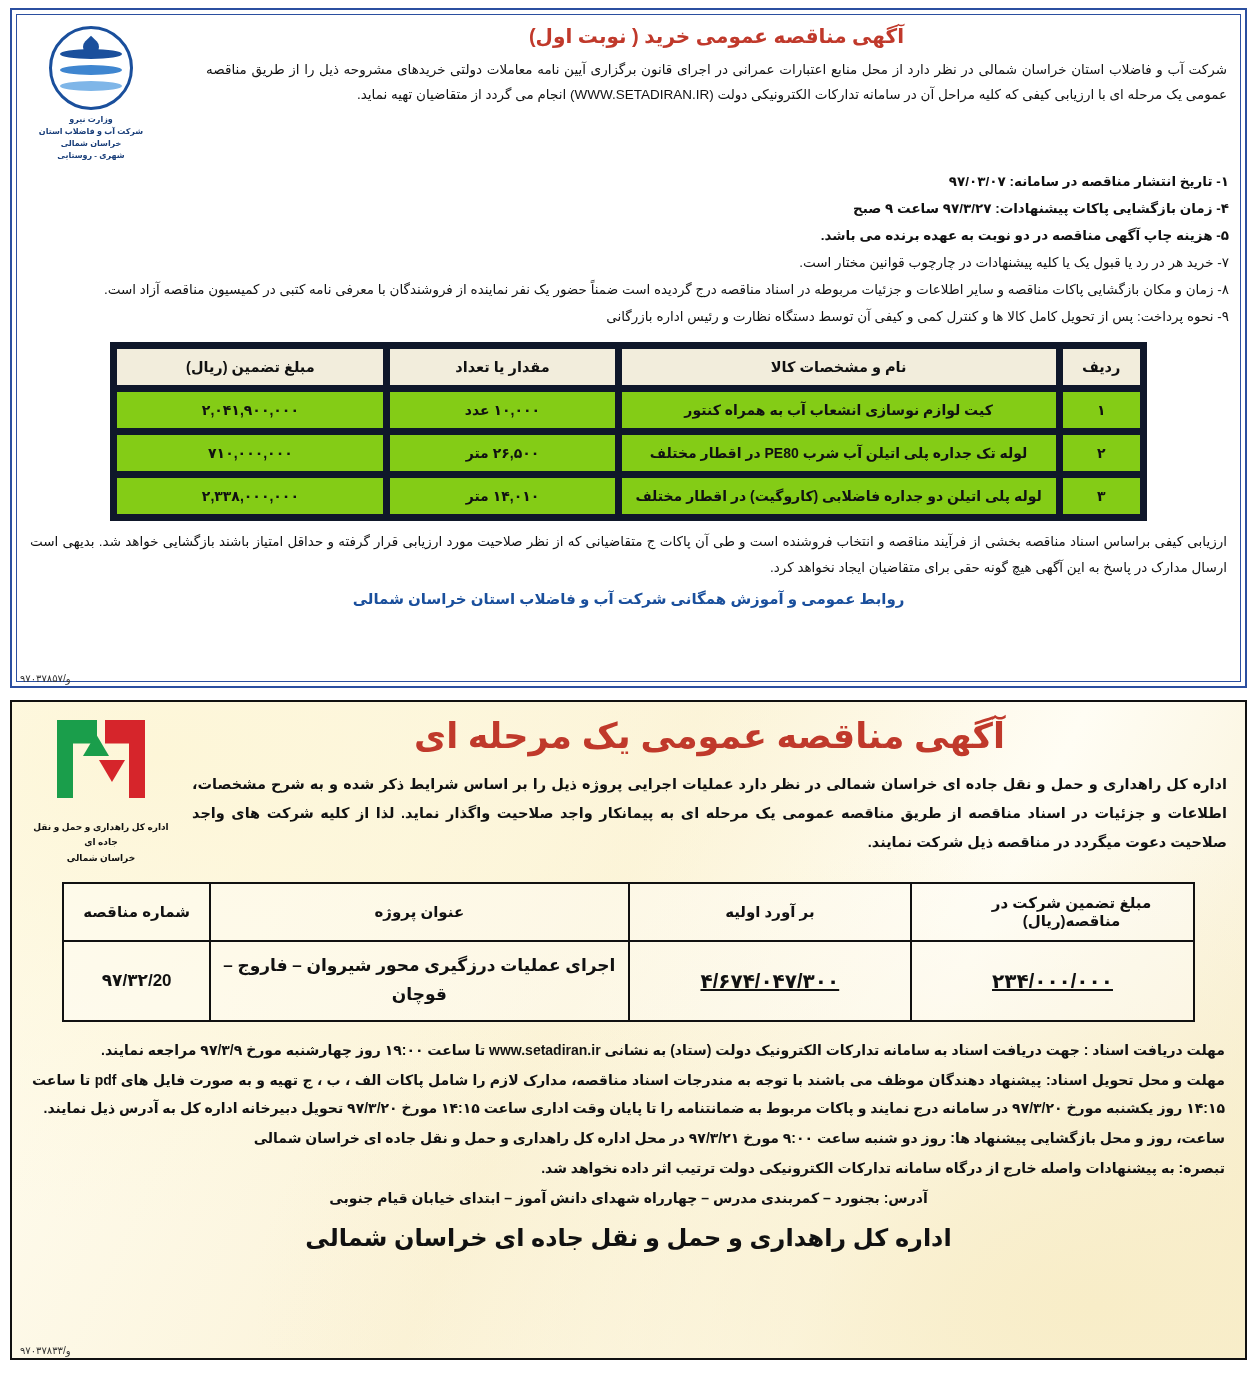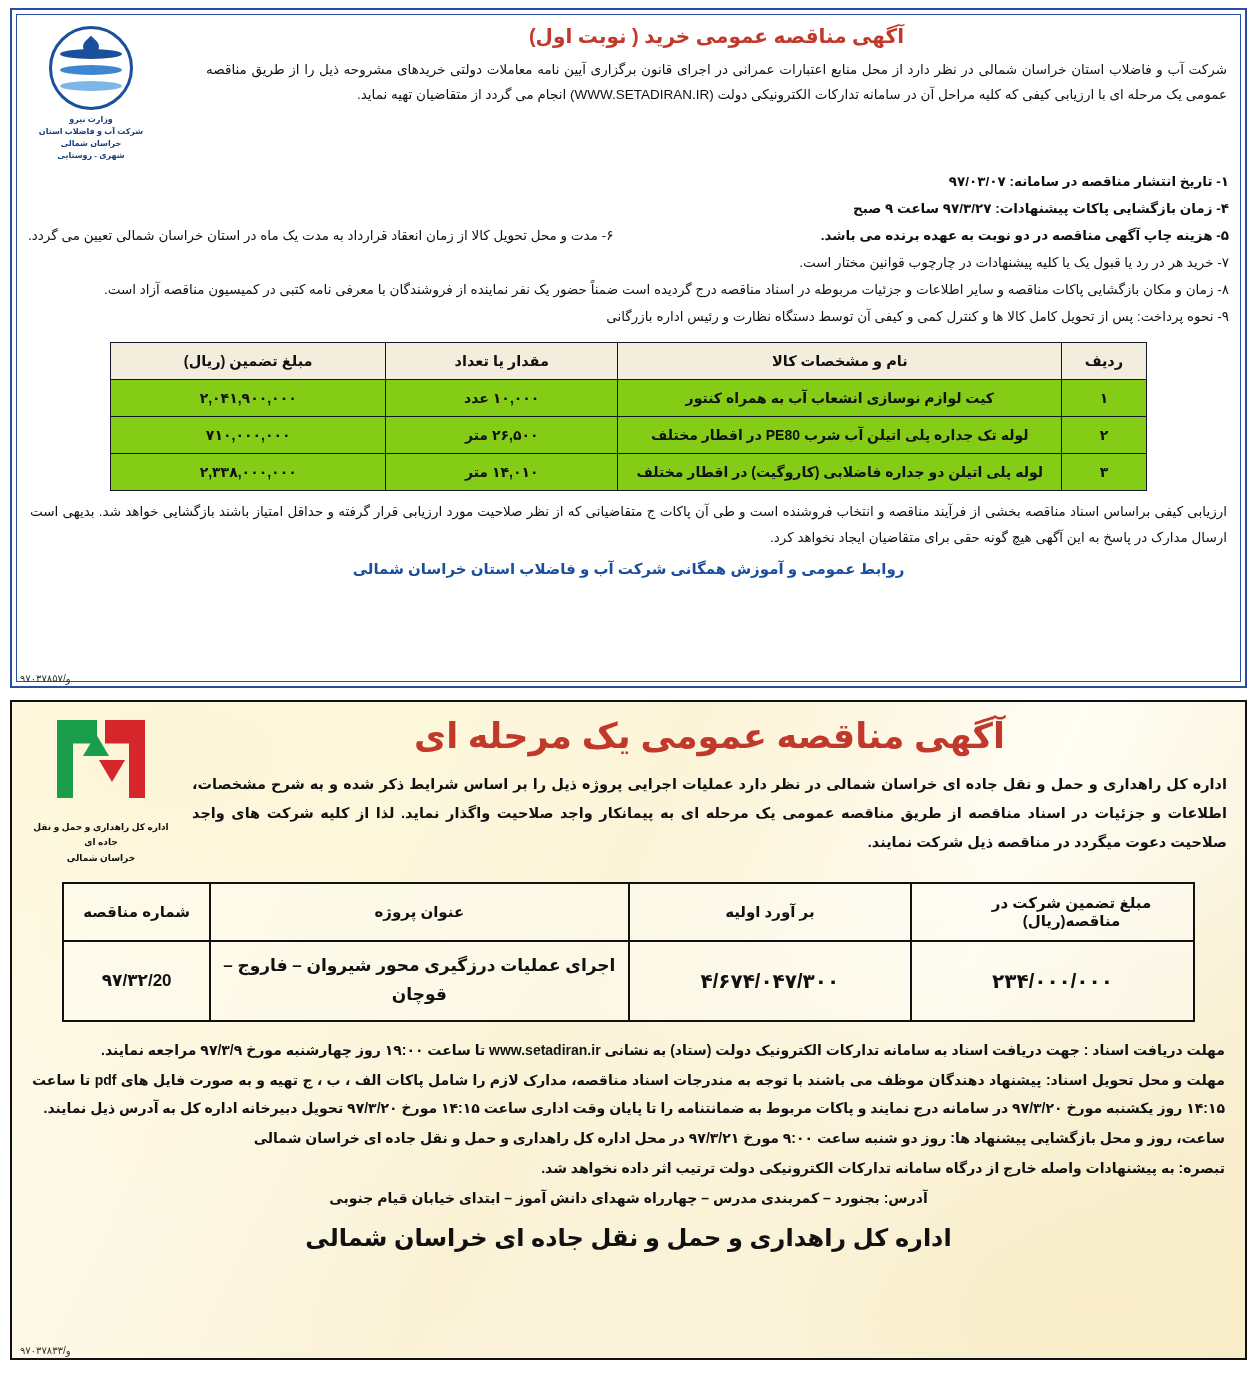--- a/index.html
+++ b/index.html
@@ -123,21 +123,21 @@
 
   
   .tbl1 {
     border-collapse: collapse;
     width: 86%;
     margin: 12px auto 8px auto;
     font-size: 14px;
     direction: rtl;
   }
   .tbl1 th, .tbl1 td {
-    border: 1px solid #0f172a;
+    border: 7px solid #0f172a;
     padding: 10px 6px;
     text-align: center;
     font-weight: bold;
   }
   .tbl1 thead th {
     background: #f2eddc;
     font-size: 14.5px;
   }
   .tbl1 tbody td { background: #84cc16; }
   .tbl1 .c-row { width: 8%; }
@@ -256,21 +256,21 @@
     direction: rtl;
     background: rgba(255,255,255,0.35);
   }
   .tbl2 th, .tbl2 td {
     border: 2px solid #111;
     padding: 10px 6px;
     text-align: center;
     font-weight: bold;
   }
   .tbl2 thead th { font-size: 15px; }
-  .tbl2 td.big { font-size: 20px; letter-spacing: 1px; }
+  .tbl2 td.big { font-size: 20px; letter-spacing: 1px; text-decoration: underline; }
   .tbl2 .w-num { width: 13%; }
   .tbl2 .w-title { width: 37%; }
   .tbl2 .w-est { width: 25%; }
   .tbl2 .w-guar { width: 25%; padding-left: 44px; }
 
   .ad2-body {
     font-size: 14px;
     font-weight: bold;
     line-height: 2.0;
     text-align: justify;
@@ -322,21 +322,20 @@
 
     <div class="ad1-list">
       <div class="row2">
         <div class="bold">۱- تاریخ انتشار مناقصه در سامانه: ۹۷/۰۳/۰۷</div>
       </div>
       <div class="row2">
         <div class="bold">۴- زمان بازگشایی پاکات پیشنهادات: ۹۷/۳/۲۷ ساعت ۹ صبح</div>
       </div>
       <div class="row2">
         <div class="bold">۵- هزینه چاپ آگهی مناقصه در دو نوبت به عهده برنده می باشد.</div>
-        <div>۶- مدت و محل تحویل کالا از زمان انعقاد قرارداد به مدت یک ماه در استان خراسان شمالی تعیین می گردد.</div>
       </div>
       <div class="lineitem">۷- خرید هر در رد یا قبول یک یا کلیه پیشنهادات در چارچوب قوانین مختار است.</div>
       <div class="lineitem">۸- زمان و مکان بازگشایی پاکات مناقصه و سایر اطلاعات و جزئیات مربوطه در اسناد مناقصه درج گردیده است ضمناً حضور یک نفر نماینده از فروشندگان با معرفی نامه کتبی در کمیسیون مناقصه آزاد است.</div>
       <div class="lineitem">۹- نحوه پرداخت: پس از تحویل کامل کالا ها و کنترل کمی و کیفی آن توسط دستگاه نظارت و رئیس اداره بازرگانی</div>
     </div>
 
     <table class="tbl1">
       <thead>
         <tr>
           <th class="c-row">ردیف</th>

